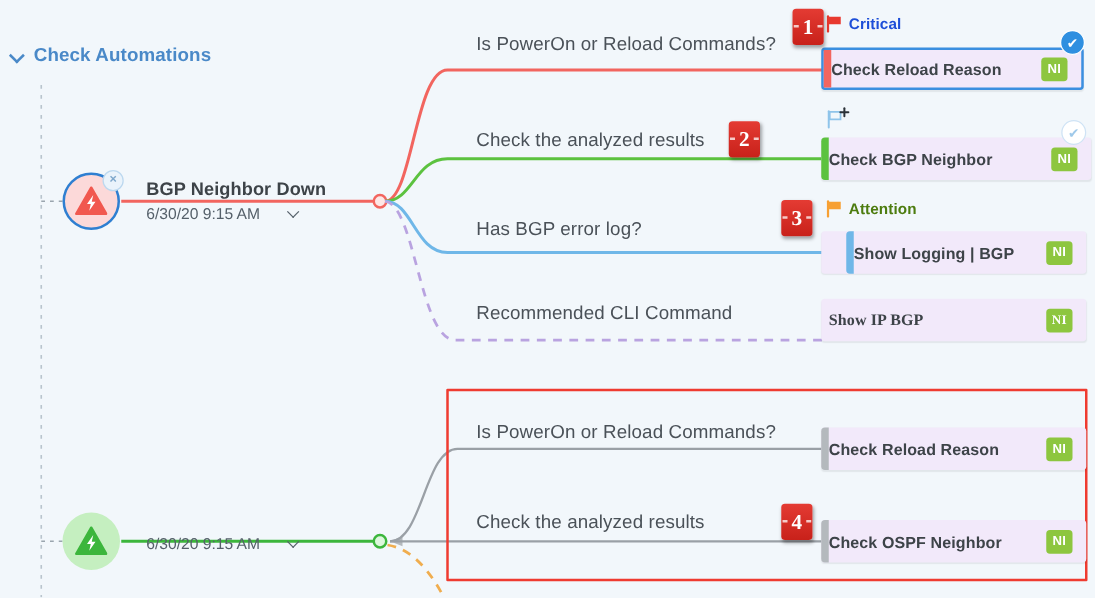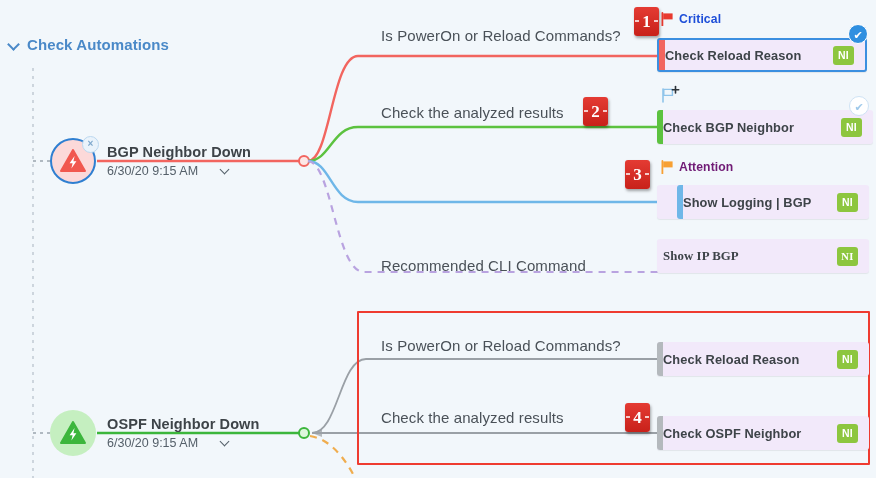--- a/index.html
+++ b/index.html
@@ -82,21 +82,21 @@
     background: #eaf3fb;
     border: 1.5px solid #bcd8ef;
     box-sizing: border-box;
     color: #7fa8cc;
     font-size: 10px;
     line-height: 13px;
     text-align: center;
     font-weight: bold;
   }
   .node-text {
-    margin-left: 11px;
+    margin-left: 21px;
     display: flex;
     flex-direction: column;
     justify-content: center;
   }
   .node-title {
     font-size: 14.5px;
     font-weight: bold;
     color: #3d4348;
     white-space: nowrap;
     letter-spacing: .1px;
@@ -202,21 +202,21 @@
     position: absolute;
     display: flex;
     align-items: center;
     gap: 5px;
     font-size: 12.2px;
     font-weight: bold;
     white-space: nowrap;
     letter-spacing: .1px;
   }
   .flag-row.critical { color: #1d4ed8; }
-  .flag-row.attention { color: #701a75; align-items: flex-end; }
+  .flag-row.attention { color: #4d7c0f; align-items: flex-end; }
 
   .addflag {
     position: absolute;
   }
 
   
   .step {
     position: absolute;
     width: 25px; height: 29px;
     background: linear-gradient(#e43b33, #c8211a);
@@ -305,31 +305,31 @@
   </div>
 
   <div class="event-node" style="left:50px; top:410px;">
     <div class="node-icon ok">
       <svg width="26" height="24" viewBox="0 0 26 24">
         <path d="M13 1 L25 22 L1 22 Z" fill="#3cb63c" stroke="#3cb63c" stroke-width="2" stroke-linejoin="round"></path>
         <path d="M14.6 7 L9.6 14.2 L12.6 14.2 L11.4 19.5 L16.4 12.3 L13.4 12.3 Z" fill="#ffffff"></path>
       </svg>
     </div>
     <div class="node-text">
-      <div class="node-title">OSPF Neighbor Down</div>
       <div class="node-meta">
         <span>6/30/20 9:15 AM</span>
         <span class="caret-down"></span>
       </div>
     </div>
   </div>
 
   <div class="branch-label" style="left:381px; top:27px;">Is PowerOn or Reload Commands?</div>
   <div class="branch-label" style="left:381px; top:104px;">Check the analyzed results</div>
-  <div class="branch-label" style="left:381px; top:257px;">Recommended CLI Command</div>
+  <div class="branch-label" style="left:381px; top:175px;">Has BGP error log?</div>
+  <div class="branch-label" style="left:381px; top:242px;">Recommended CLI Command</div>
   <div class="branch-label" style="left:381px; top:337px;">Is PowerOn or Reload Commands?</div>
   <div class="branch-label" style="left:381px; top:409px;">Check the analyzed results</div>
 
   <div class="highlight-box" style="left:357px; top:311px; width:513px; height:154px;"></div>
 
   <div class="flag-row critical" style="left:661px; top:12px;">
     <svg width="13" height="14" viewBox="0 0 13 14">
       <path d="M1.4 1 L1.4 13.5" stroke="#e8392f" stroke-width="1.8" stroke-linecap="round"></path>
       <path d="M2.2 1.4 L11.6 1.4 L11.6 7.4 L2.2 7.4 Z" fill="#e8392f"></path>
     </svg>

